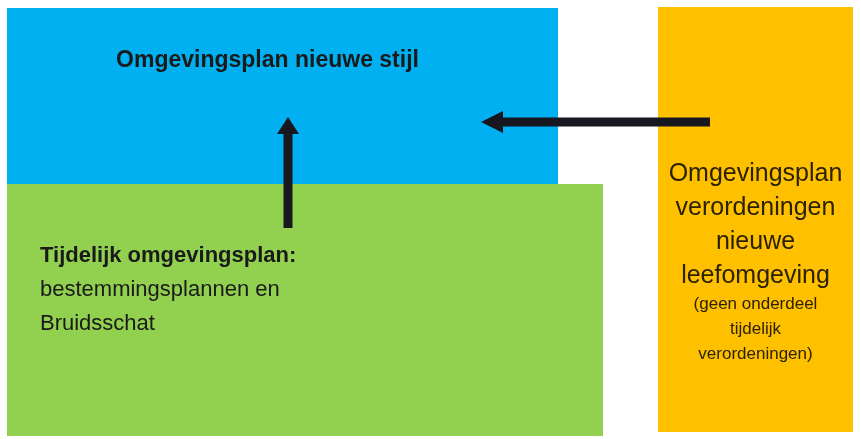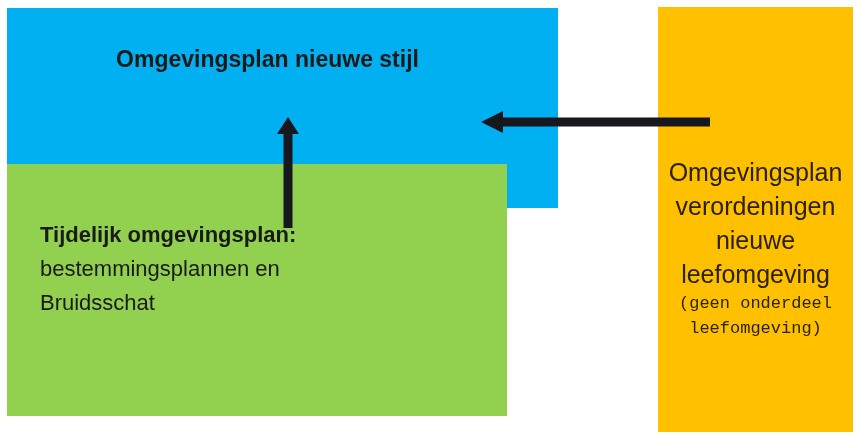--- a/index.html
+++ b/index.html
@@ -31,22 +31,22 @@
     right: 30px;
     top: 36px;
     text-align: center;
     font-size: 23px;
     font-weight: bold;
     line-height: 30px;
     color: #1a1a1a;
   }
   .block-green {
     left: 7px;
-    top: 164px;
-    width: 500px;
+    top: 184px;
+    width: 596px;
     height: 252px;
   }
   .green-text {
     position: absolute;
     left: 33px;
     top: 54px;
     font-size: 22px;
     line-height: 34px;
     color: #1a1a1a;
     white-space: nowrap;
@@ -68,21 +68,20 @@
     text-align: center;
     color: #2b2200;
   }
   .yellow-main-line {
     font-size: 25px;
     line-height: 34px;
   }
   .yellow-note-line {
     font-size: 17px;
     line-height: 25px;
-    font-family: Liberation Mono, monospace;
   }
   .arrow-svg {
     position: absolute;
     display: block;
   }
   .arrow-up-svg {
     left: 276px;
     top: 117px;
   }
   .arrow-left-svg {
@@ -107,21 +106,22 @@
     </div>
   </div>
 
   <div class="block block-yellow" style="background-color: rgb(255, 192, 0);">
     <div class="yellow-text">
       <div class="yellow-main-line">Omgevingsplan</div>
       <div class="yellow-main-line">verordeningen</div>
       <div class="yellow-main-line">nieuwe</div>
       <div class="yellow-main-line">leefomgeving</div>
       <div class="yellow-note-line">(geen onderdeel</div>
-      <div class="yellow-note-line">leefomgeving)</div>
+      <div class="yellow-note-line">tijdelijk</div>
+      <div class="yellow-note-line">verordeningen)</div>
     </div>
   </div>
 
   <svg class="arrow-svg arrow-up-svg" width="24" height="111" viewBox="0 0 24 111">
     <polygon points="12,0 23,17 1,17" style="fill: rgb(23, 23, 31);"></polygon>
     <rect x="7.5" y="16" width="9" height="95" style="fill: rgb(23, 23, 31);"></rect>
   </svg>
 
   <svg class="arrow-svg arrow-left-svg" width="229" height="24" viewBox="0 0 229 24">
     <polygon points="0,12 22,1 22,23" style="fill: rgb(23, 23, 31);"></polygon>

